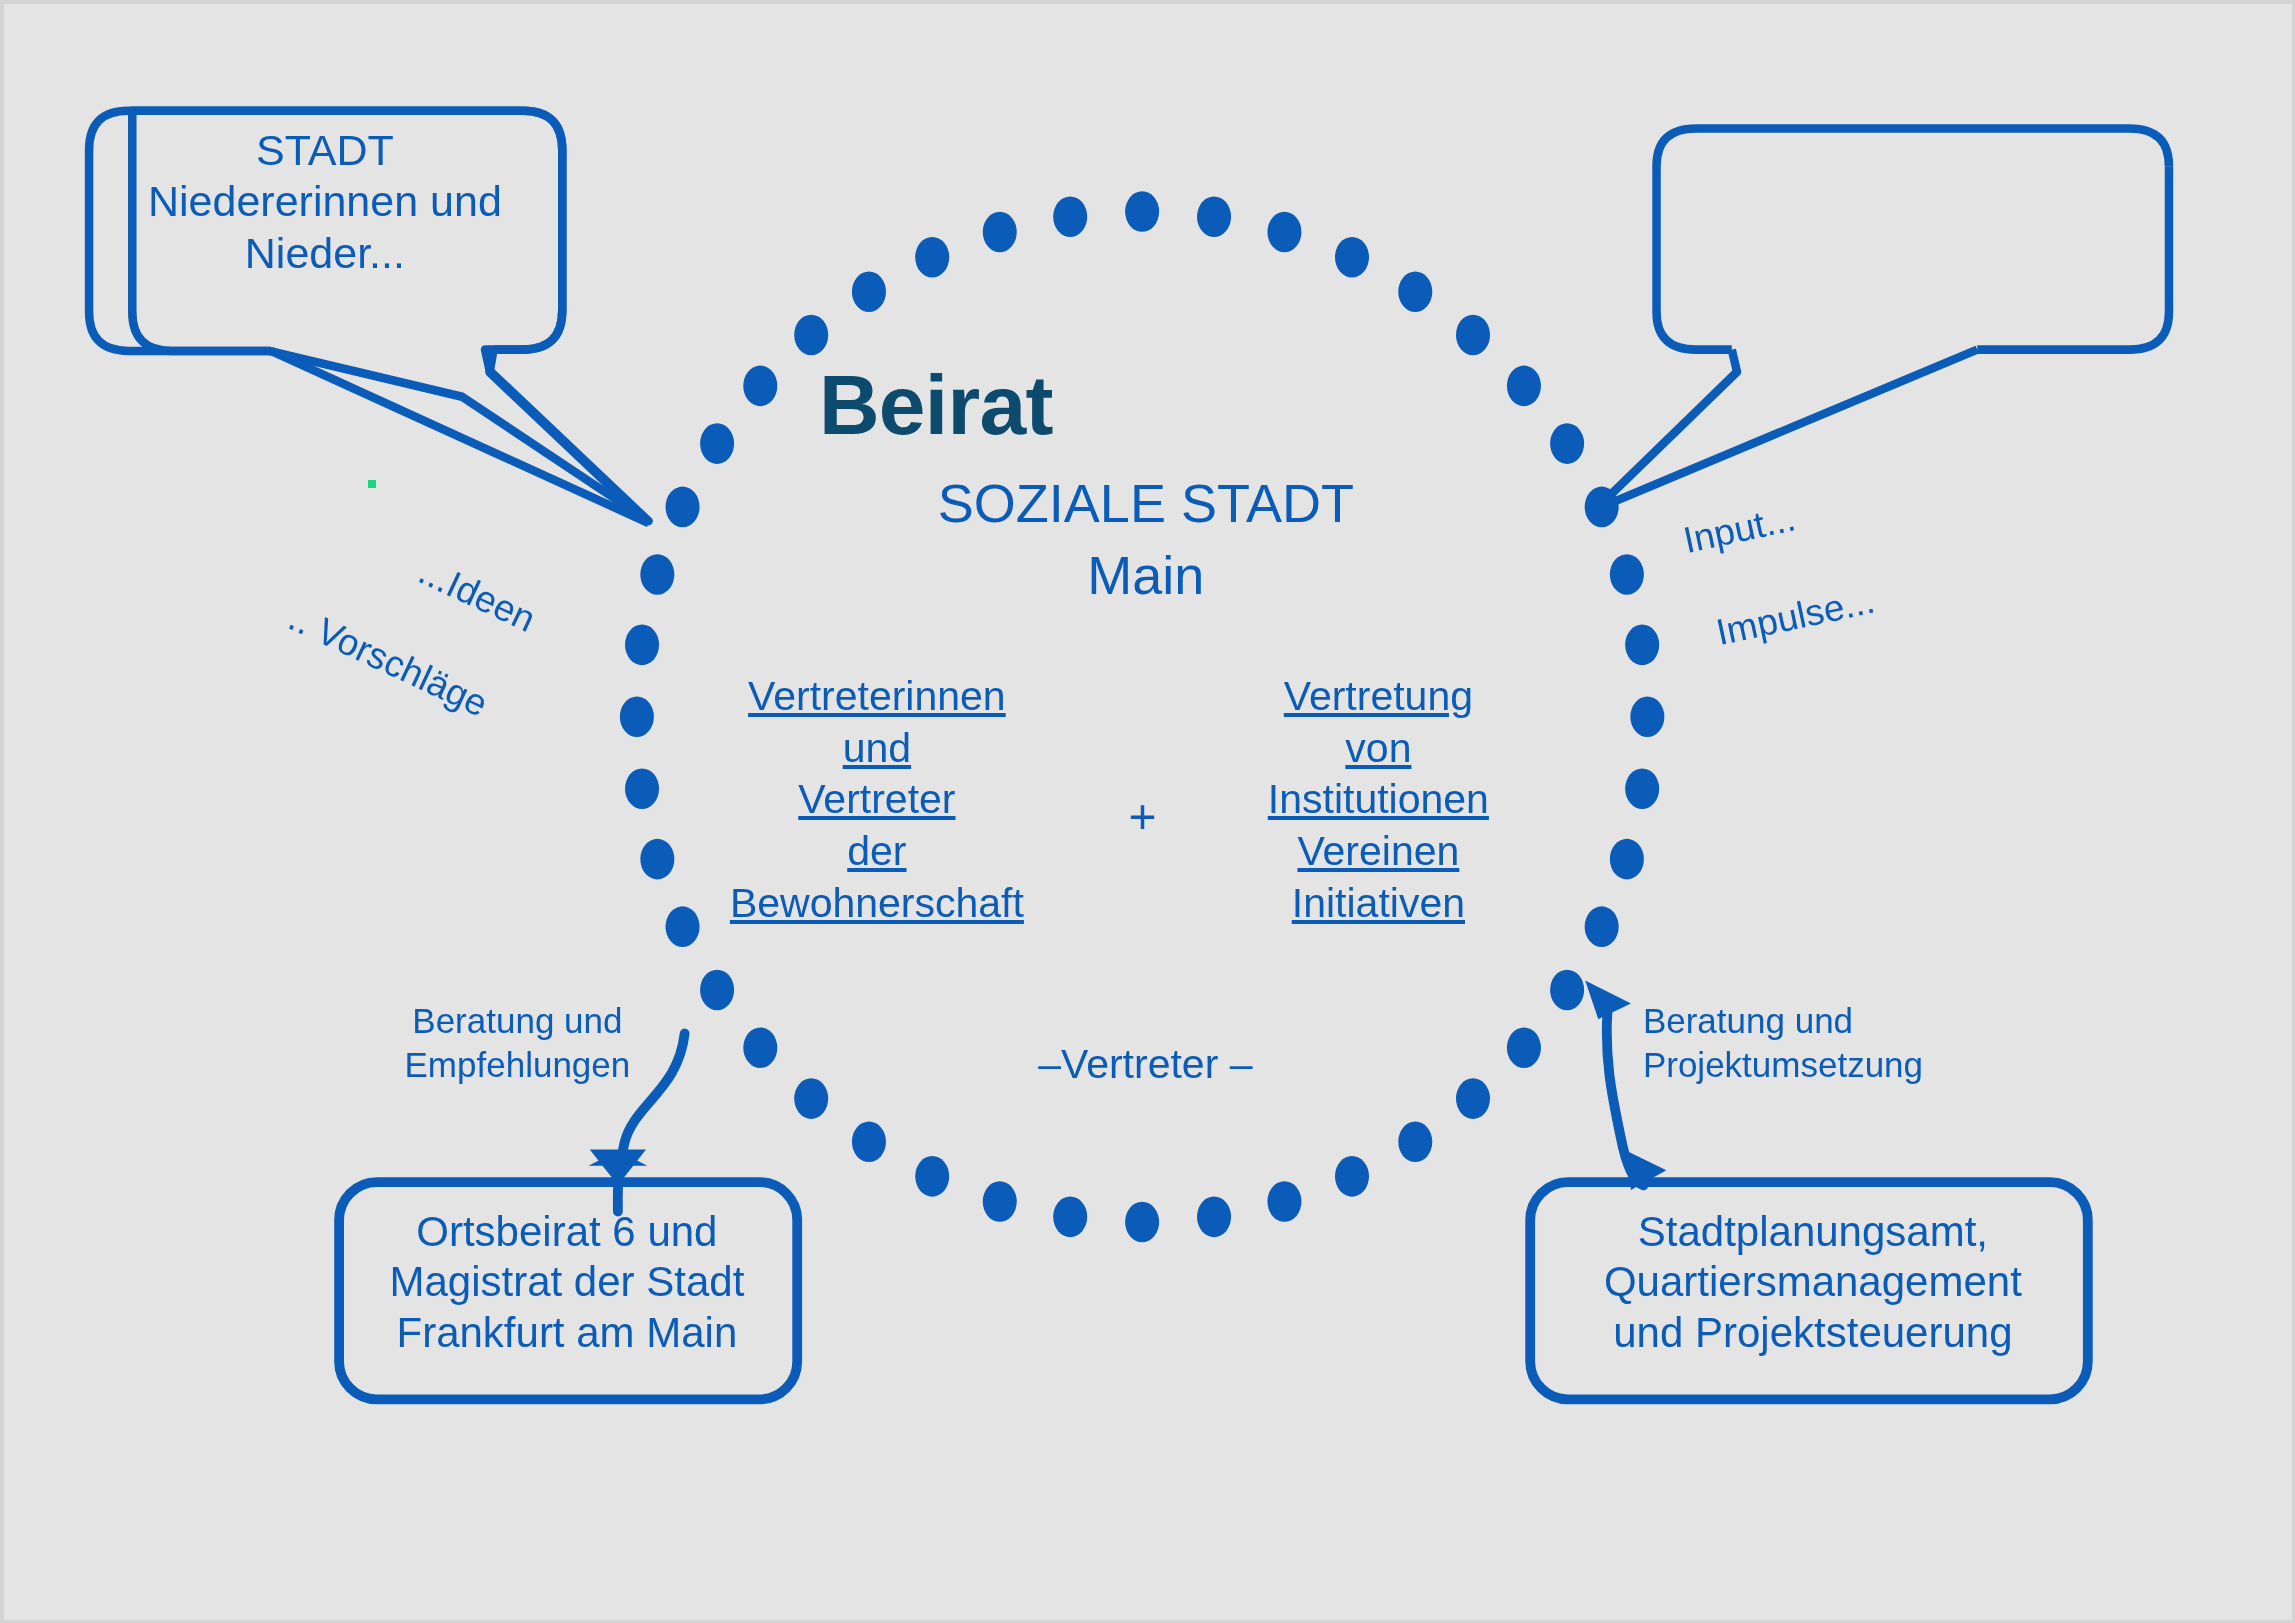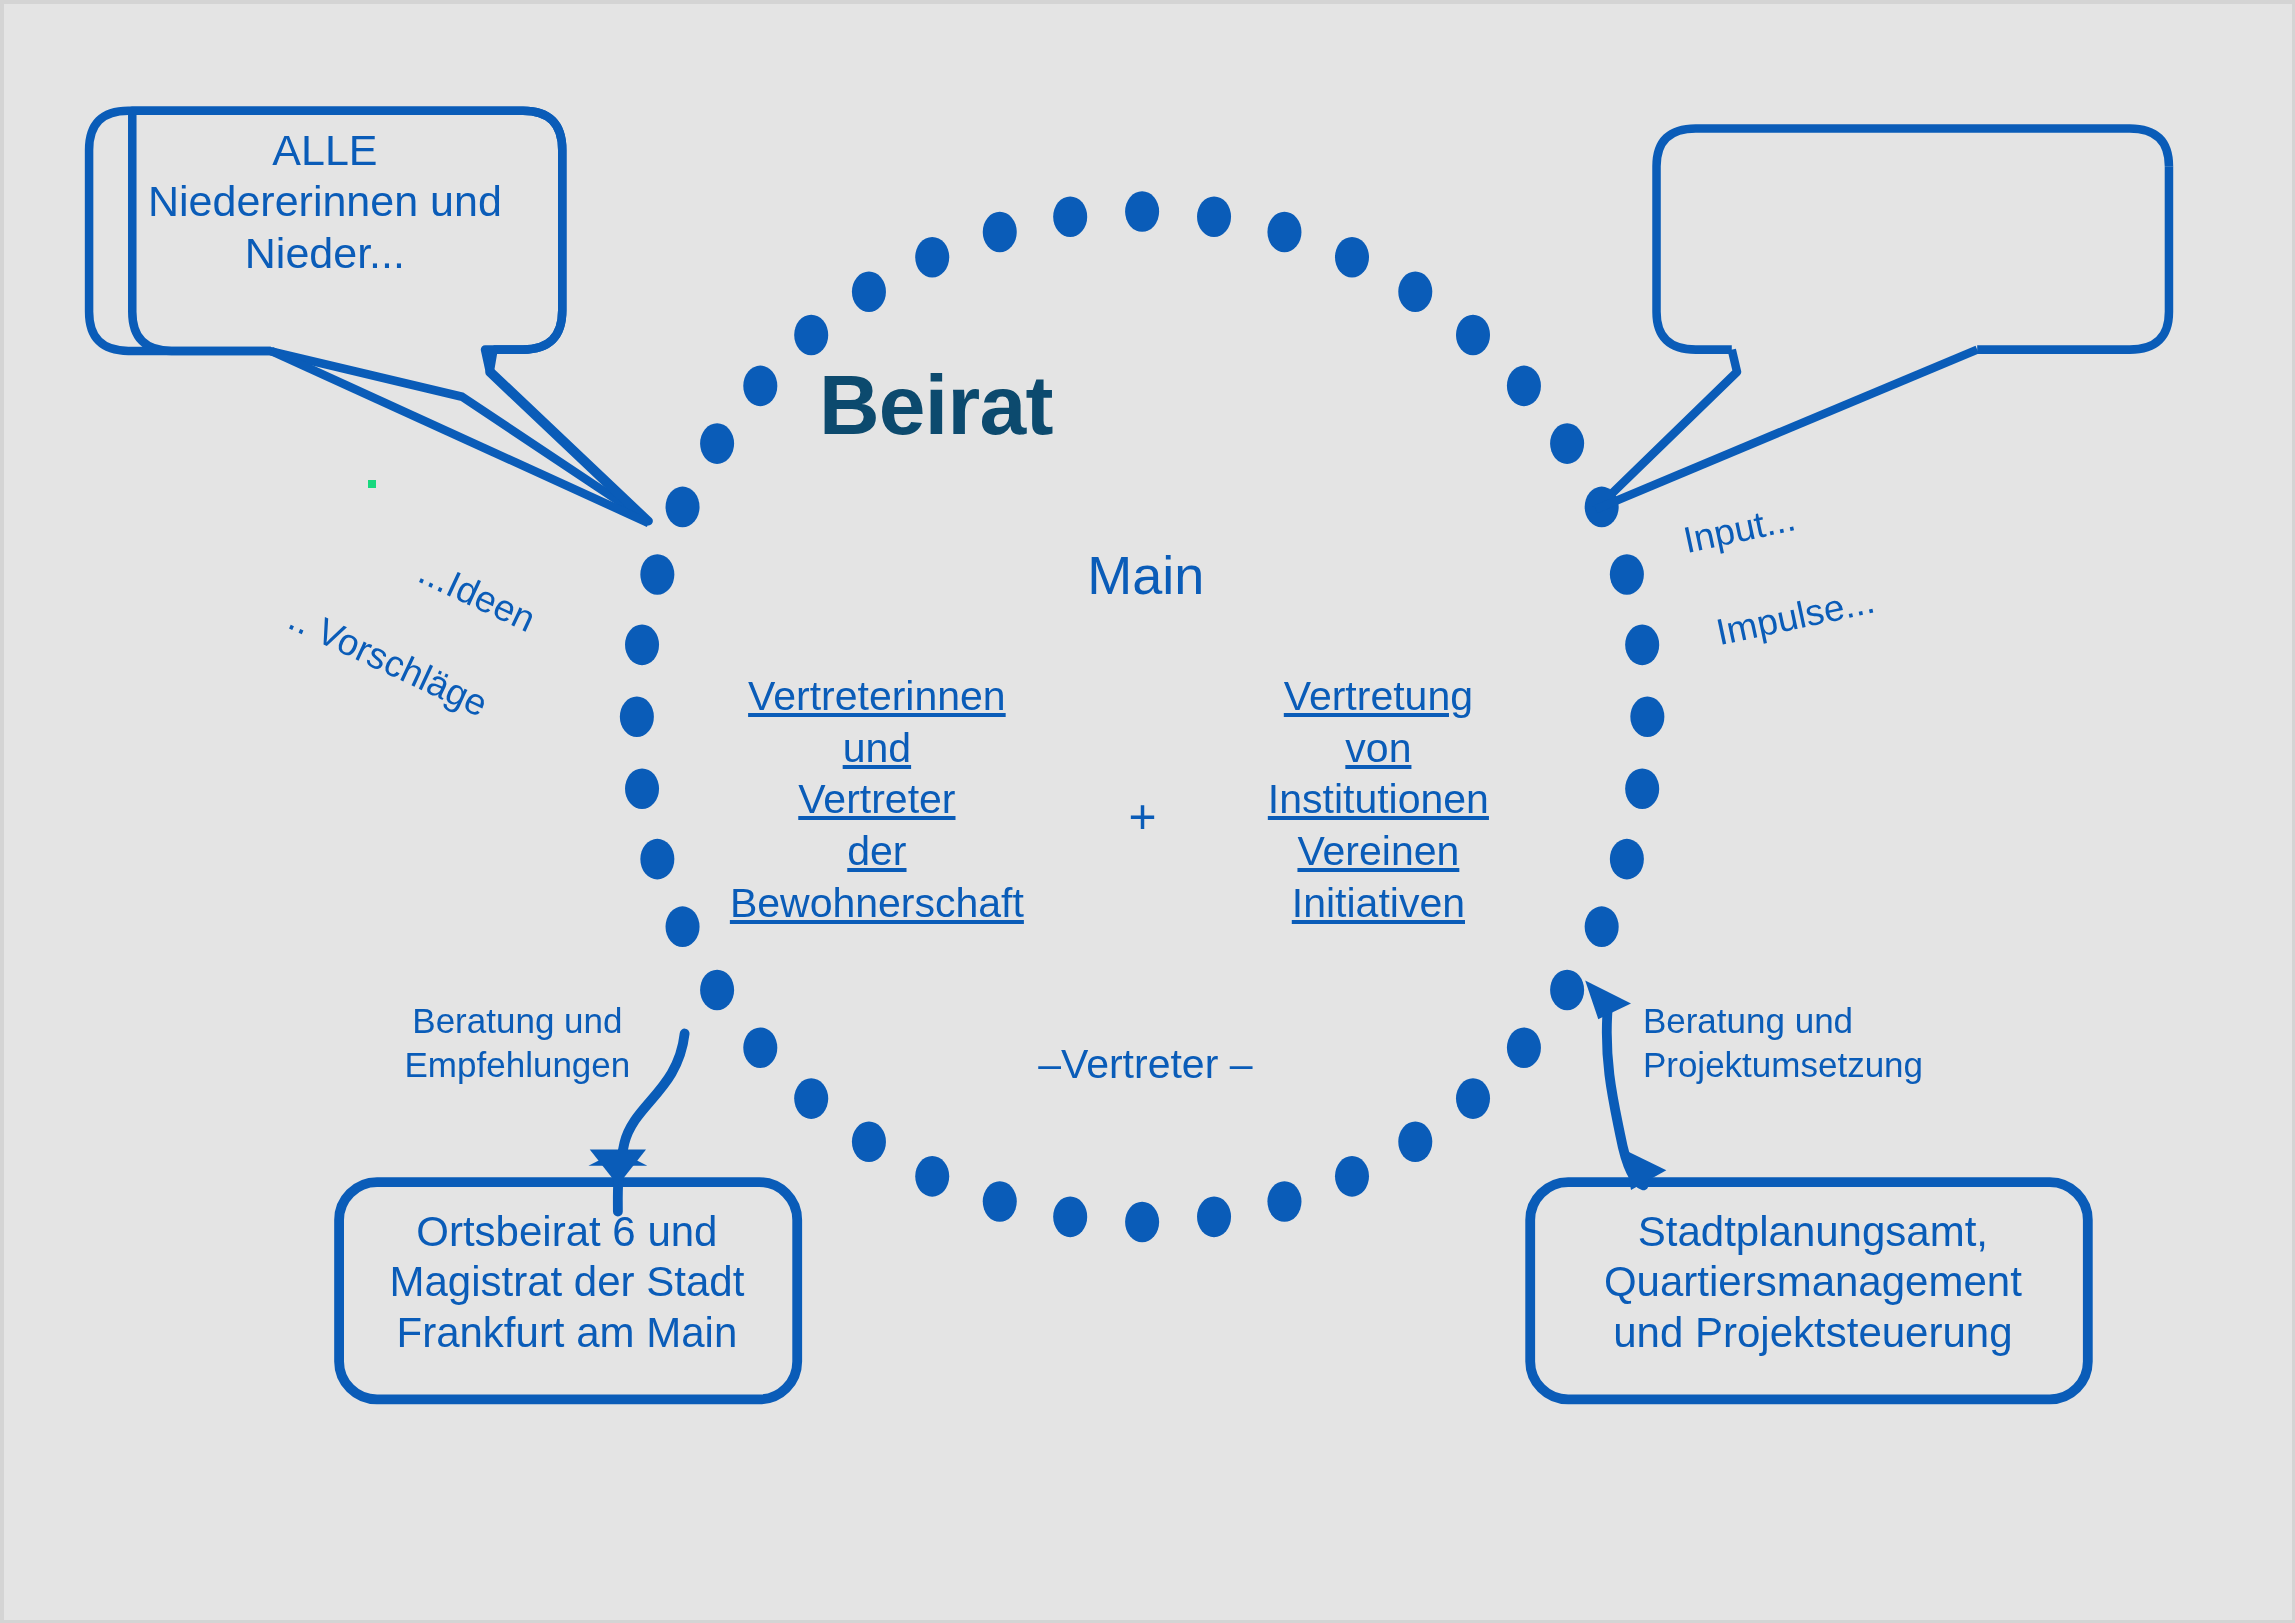--- a/index.html
+++ b/index.html
@@ -180,26 +180,27 @@
       <polygon points="895,1750 981,1750 938,1805" fill="#0a5cb8"></polygon>
     </g>
 
     <g>
       <path d="M 2450,1540 C 2445,1620 2460,1680 2470,1730 C 2478,1772 2490,1800 2505,1805" fill="none" stroke="#0a5cb8" stroke-width="15" stroke-linecap="round"></path>
       <polygon points="2416,1492 2486,1527 2436,1551" fill="#0a5cb8"></polygon>
       <polygon points="2475,1750 2540,1782 2486,1812" fill="#0a5cb8"></polygon>
     </g>
   </svg>
 
-  <div class="bubble-text" id="bubble-left-text">ALLE
+  <div class="bubble-text" id="bubble-left-text">STADT
 Niedererinnen und
 Nieder...</div>
 
 
   <div id="title-main">Beirat</div>
+  <div id="title-sub">SOZIALE STADT</div>
   <div id="title-place">Main</div>
 
   <div class="col" id="col-left">Vertreterinnen
 und
 Vertreter
 der
 Bewohnerschaft</div>
   <div id="col-plus">+</div>
   <div class="col" id="col-right">Vertretung
 von

